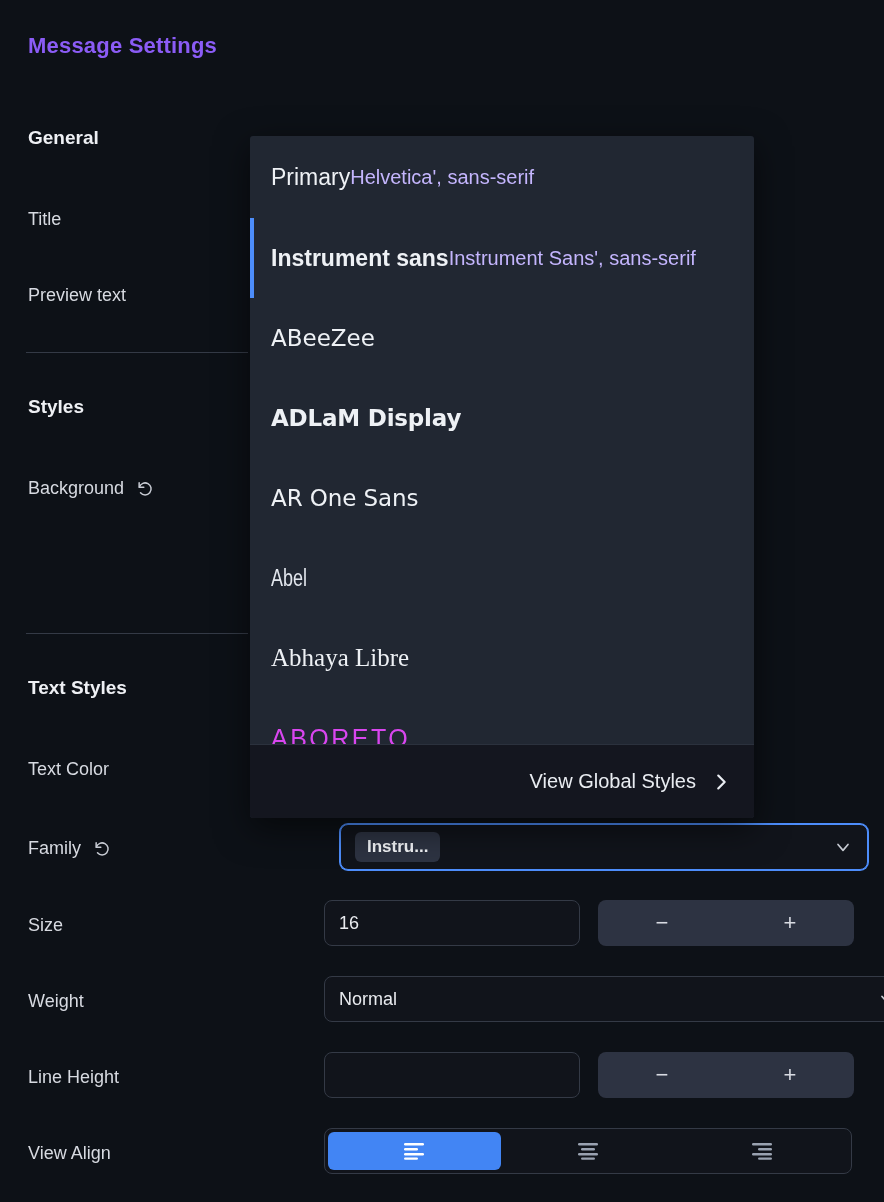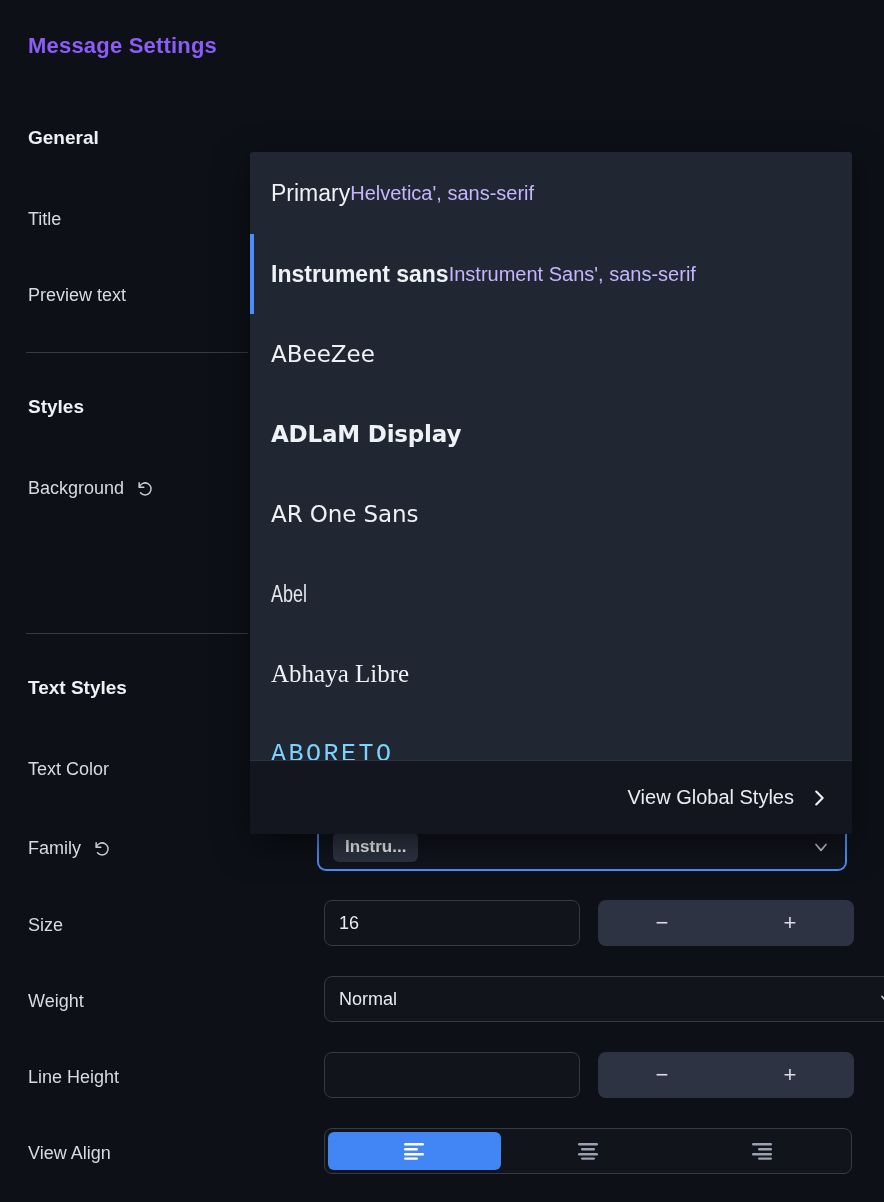--- a/index.html
+++ b/index.html
@@ -171,22 +171,22 @@
   }
   .seg.active { background: #4285f4; }
   .seg svg { display: block; }
   .seg .bar { fill: #9aa2b1; }
   .seg.active .bar { fill: #ffffff; }
 
   
   .font-dropdown {
     position: absolute;
     left: 250px;
-    top: 152px;
-    width: 602px;
+    top: 136px;
+    width: 504px;
     height: 682px;
     background: #212732;
     border-radius: 3px;
     overflow: hidden;
     box-shadow: 0 10px 34px rgba(0,0,0,0.55);
     display: flex;
     flex-direction: column;
     justify-content: space-between;
   }
   .font-list {
@@ -221,21 +221,21 @@
   .font-item.selected .fname { font-weight: bold; }
 
   
   .f-primary .fname, .f-primary .fstack { font-family: "Liberation Sans", sans-serif; }
   .f-instrument .fname, .f-instrument .fstack { font-family: "Liberation Sans", sans-serif; }
   .f-abeezee .fname { font-family: "DejaVu Sans", sans-serif; }
   .f-adlam .fname { font-family: "DejaVu Sans", sans-serif; font-weight: bold; letter-spacing: -0.2px; }
   .f-arone .fname { font-family: "DejaVu Sans", sans-serif; letter-spacing: -0.1px; }
   .f-abel .fname { font-family: "Liberation Sans Narrow", "Liberation Sans", sans-serif; transform: scaleX(0.78); transform-origin: left center; color: #e3e7ee; }
   .f-abhaya .fname { font-family: "Liberation Serif", serif; font-size: 25px; }
-  .f-aboreto .fname { font-family: Liberation Mono, monospace; font-size: 25px; letter-spacing: 2.5px; color: #7dd3fc; }
+  .f-aboreto .fname { font-family: Liberation Sans, sans-serif; font-size: 25px; letter-spacing: 2.5px; color: #d946ef; }
 
   .font-footer {
     flex: 0 0 74px;
     background: #14161f;
     border-top: 1px solid #2b313d;
     display: flex;
     align-items: center;
     justify-content: flex-end;
     padding-right: 22px;
     cursor: pointer;
@@ -294,21 +294,21 @@
   <div class="row-label" style="top:838px;">
     <span>Family</span>
     <span class="reset-icon">
       <svg viewBox="0 0 24 24" fill="none" stroke="currentColor" stroke-width="2" stroke-linecap="round" stroke-linejoin="round">
         <path d="M4.5 9.5 A8 8 0 1 1 6 17"></path>
         <polyline points="4.2,3.6 4.2,9.8 10.4,9.8"></polyline>
       </svg>
     </span>
   </div>
 
-  <div class="ctl-row" style="left:318px; top:824px;">
+  <div class="ctl-row" style="left:340px; top:824px;">
     <div class="select-box focused" style="width:528px;">
       <span class="chip">Instru...</span>
       <span class="chev">
         <svg viewBox="0 0 24 24" fill="none" stroke="currentColor" stroke-width="2" stroke-linecap="round" stroke-linejoin="round">
             <polyline points="6,9 12,16 18,9"></polyline>
           </svg>
       </span>
     </div>
   </div>
 

